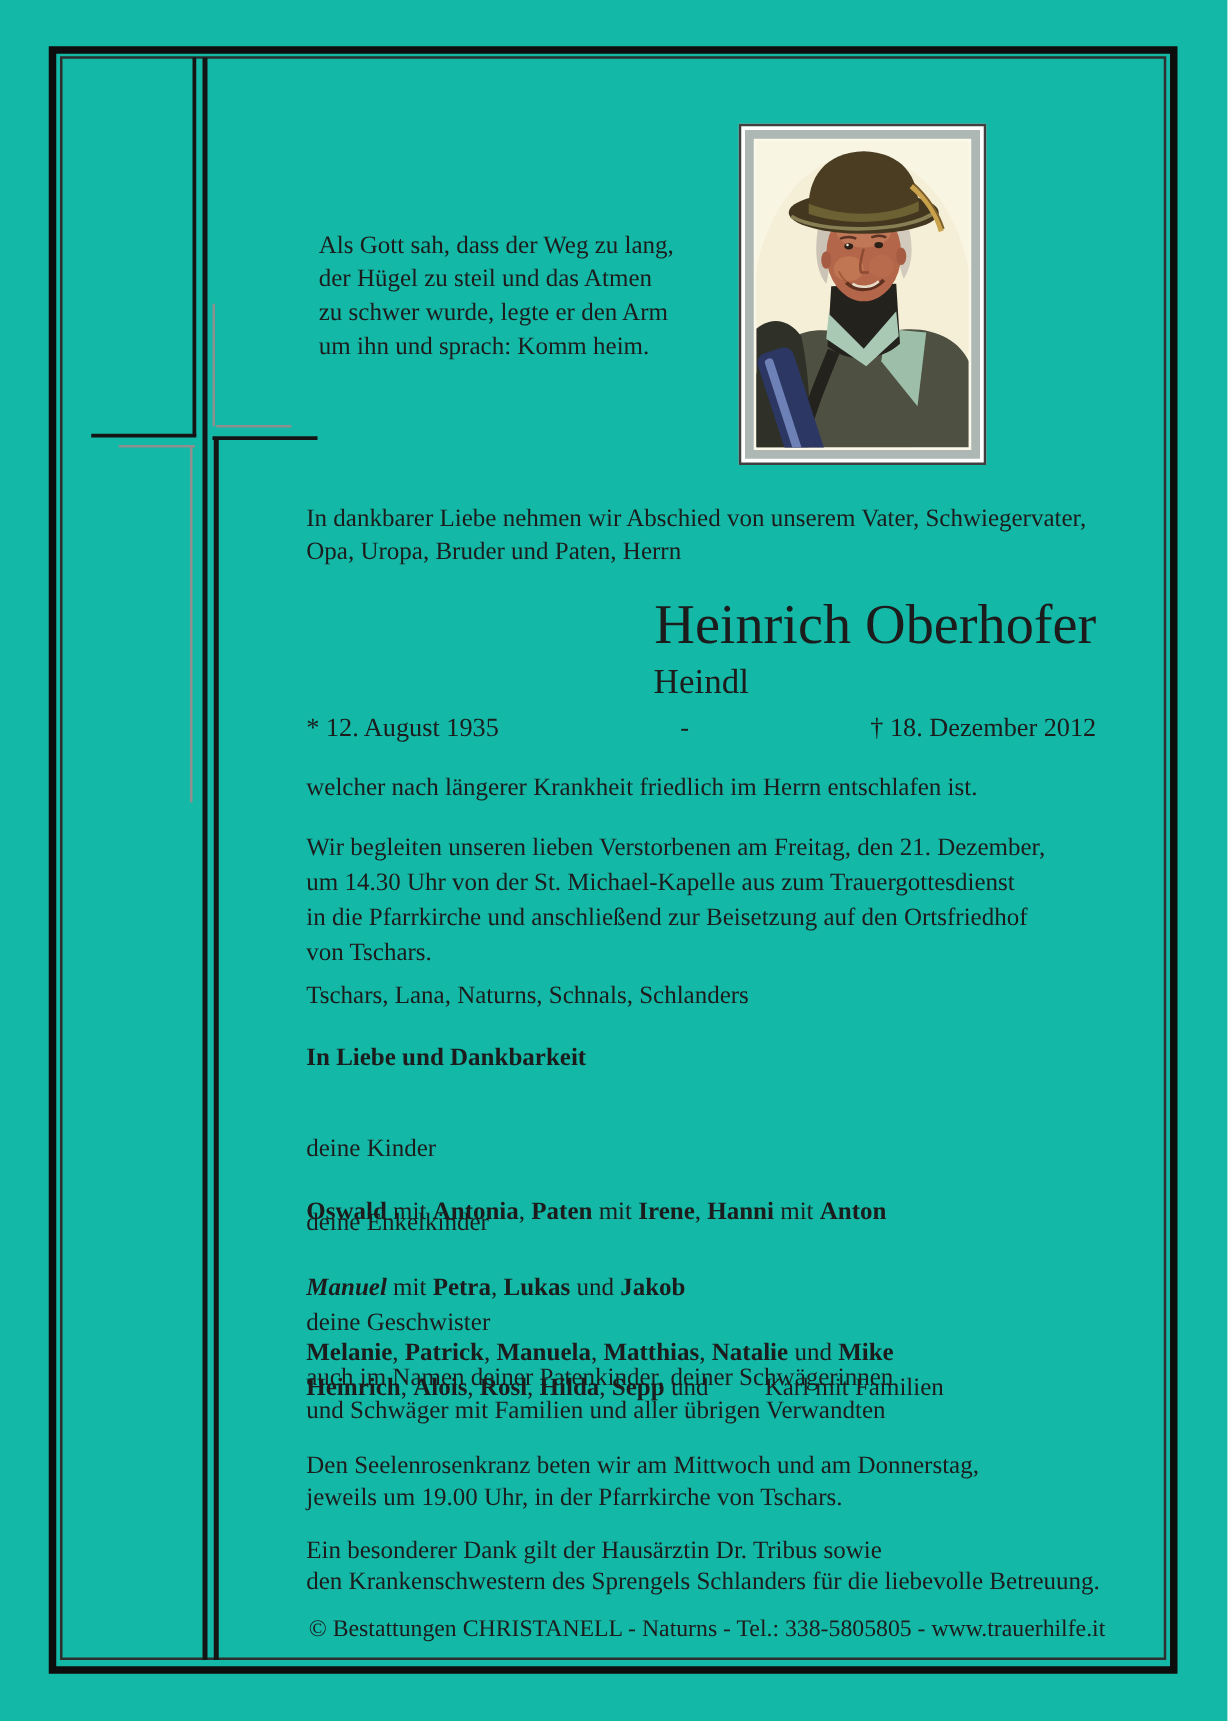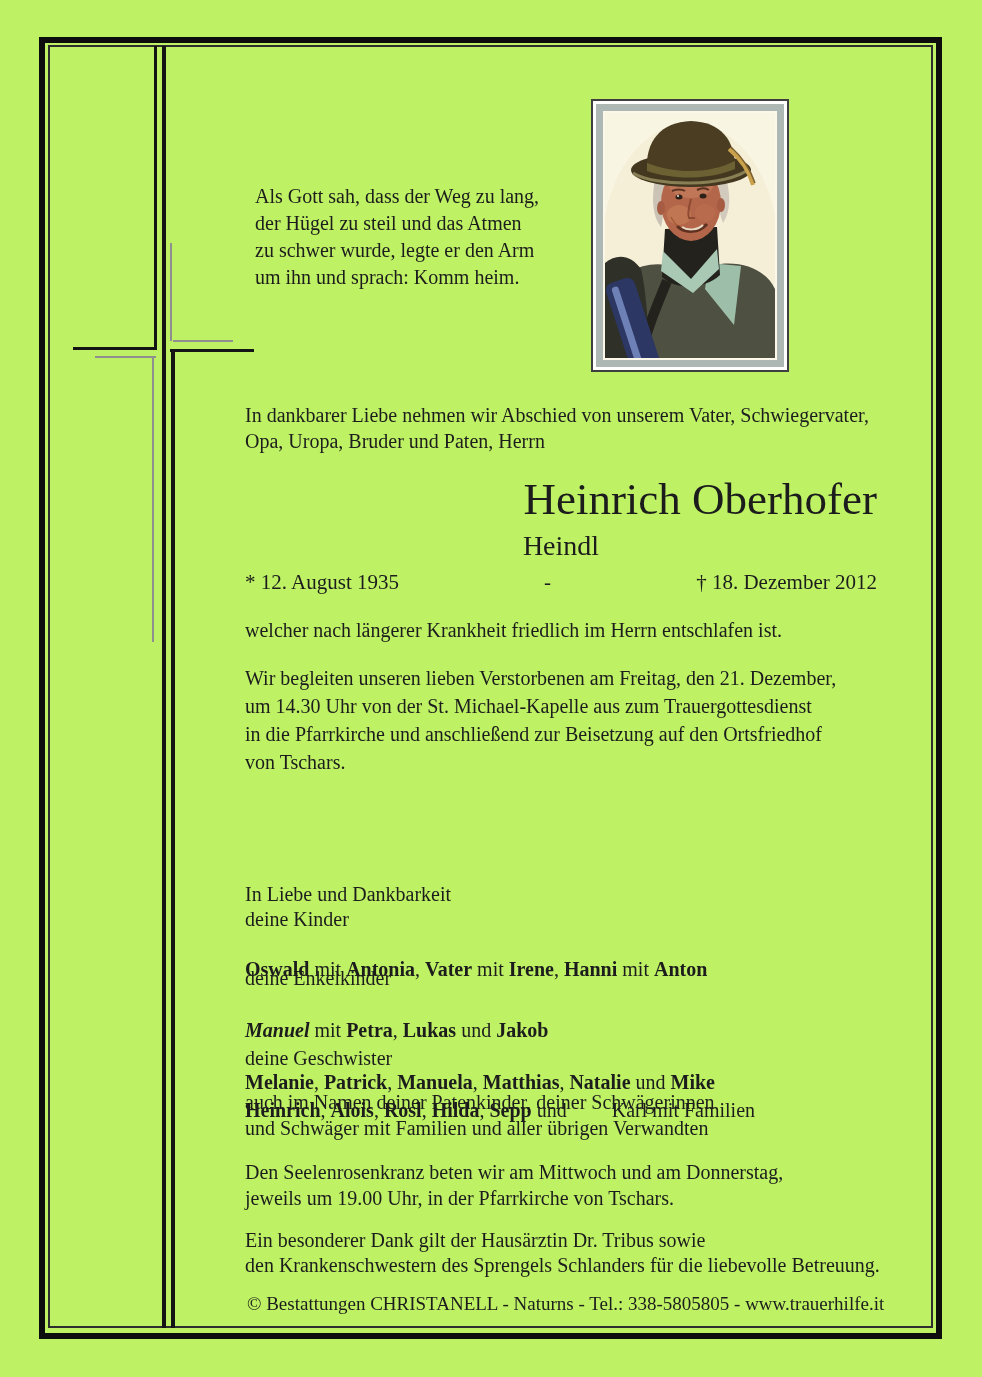--- a/index.html
+++ b/index.html
@@ -1,19 +1,19 @@
 <!DOCTYPE html>
 <html><head>
 <meta charset="utf-8">
 <style>
   html,body { margin:0; padding:0; background:#ffffff; }
   .page {
     position:relative;
     width:982px; height:1377px;
-    background:#bef264;
+    background:#14b8a6;
     font-family:"Liberation Serif","DejaVu Serif",serif;
     color:#1c1c1c;
     overflow:hidden;
   }
   
   .frame-outer {
     position:absolute; left:39px; top:37px;
     width:903px; height:1302px;
     border:6px solid #0d0d0d; box-sizing:border-box;
   }
@@ -50,21 +50,21 @@
   .b-intro   { left:245px; top:402px; }
   .b-name    { left:245px; top:474px; width:632px; text-align:right;
                font-size:45px; line-height:50px; }
   .b-nick    { left:245px; top:530px; width:632px; text-align:center;
                font-size:28px; line-height:32px; }
   .b-dates   { left:245px; top:569px; width:632px; display:flex;
                justify-content:space-between; gap:30px; font-size:21px; line-height:26px; }
   .b-entschlafen { left:245px; top:617px; }
   .b-funeral { left:245px; top:664px; line-height:28px; }
   .b-places  { left:245px; top:783px; }
-  .b-liebe   { left:245px; top:833px; font-weight:normal;margin-top:48px; }
+  .b-liebe   { left:245px; top:833px; font-weight:bold; }
   .b-kinder  { left:245px; top:882px; line-height:25px; }
   .b-enkel   { left:245px; top:939px; line-height:26px; }
   .b-geschwister { left:245px; top:1019px; line-height:26px; }
   .b-paten   { left:245px; top:1089px; }
   .b-rosenkranz { left:245px; top:1159px; }
   .b-dank    { left:245px; top:1228px; line-height:25px; }
   .b-footer  { left:247px; top:1295px; font-size:19px; line-height:18px; }
 </style>
 </head>
 <body>
@@ -153,25 +153,26 @@
     <span>* 12. August 1935</span>
     <span>-</span>
     <span>† 18. Dezember 2012</span>
   </div>
 
   <div class="txt b-entschlafen">welcher nach längerer Krankheit friedlich im Herrn entschlafen ist.</div>
   <div class="txt b-funeral">Wir begleiten unseren lieben Verstorbenen am Freitag, den 21. Dezember,
 um 14.30 Uhr von der St. Michael-Kapelle aus zum Trauergottesdienst
 in die Pfarrkirche und anschließend zur Beisetzung auf den Ortsfriedhof
 von Tschars.</div>
+  <div class="txt b-places">Tschars, Lana, Naturns, Schnals, Schlanders</div>
   <div class="txt b-liebe">In Liebe und Dankbarkeit</div>
 
   <div class="txt b-kinder">
     <div>deine Kinder</div>
-    <div><span style="font-weight: bold;">Oswald</span><span> mit </span><span style="font-weight: bold;">Antonia</span><span>, </span><span style="font-weight: bold;">Vater</span><span> mit </span><span style="font-weight: bold;">Irene</span><span>, </span><span style="font-weight: bold;">Hanni</span><span> mit </span><span style="font-weight: bold;">Anton</span></div>
+    <div><span style="font-weight: bold;">Oswald</span><span> mit </span><span style="font-weight: bold;">Antonia</span><span>, </span><span style="font-weight: bold;">Paten</span><span> mit </span><span style="font-weight: bold;">Irene</span><span>, </span><span style="font-weight: bold;">Hanni</span><span> mit </span><span style="font-weight: bold;">Anton</span></div>
   </div>
   <div class="txt b-enkel">
     <div>deine Enkelkinder</div>
     <div><span style="font-weight: bold; font-style: italic;">Manuel</span><span> mit </span><span style="font-weight: bold;">Petra</span><span>, </span><span style="font-weight: bold;">Lukas</span><span> und </span><span style="font-weight: bold;">Jakob</span></div>
     <div><span style="font-weight: bold;">Melanie</span><span>, </span><span style="font-weight: bold;">Patrick</span><span>, </span><span style="font-weight: bold;">Manuela</span><span>, </span><span style="font-weight: bold;">Matthias</span><span>, </span><span style="font-weight: bold;">Natalie</span><span> und </span><span style="font-weight: bold;">Mike</span></div>
   </div>
   <div class="txt b-geschwister">
     <div>deine Geschwister</div>
     <div><span style="font-weight: bold;">Heinrich</span><span>, </span><span style="font-weight: bold;">Alois</span><span>, </span><span style="font-weight: bold;">Rosl</span><span>, </span><span style="font-weight: bold;">Hilda</span><span>, </span><span style="font-weight: bold;">Sepp</span><span> und </span><span style="font-weight: normal; margin-left: 40px;">Karl</span><span> mit Familien</span></div>
   </div>

